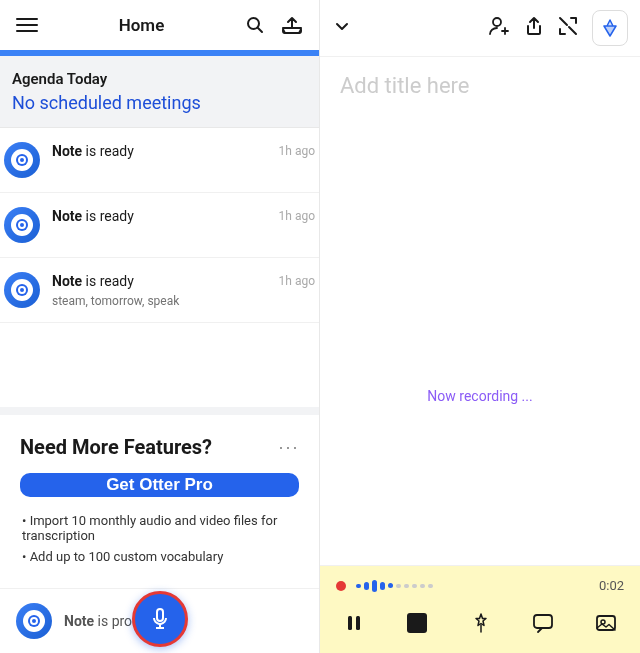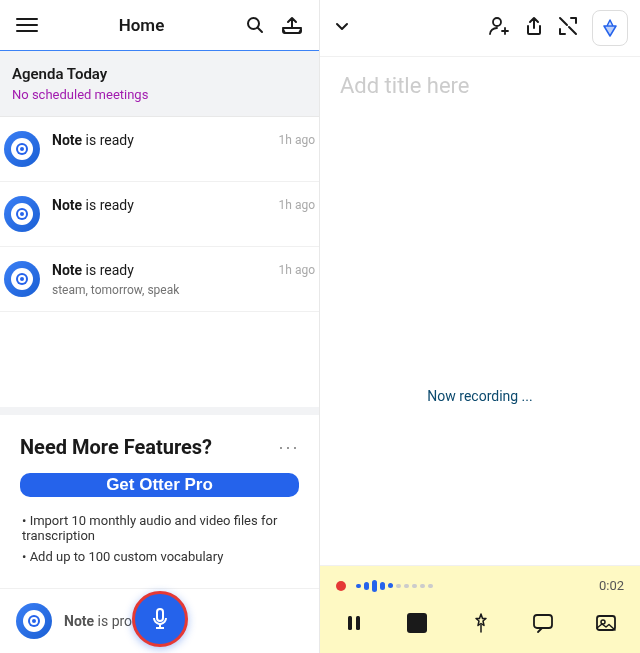--- a/index.html
+++ b/index.html
@@ -23,21 +23,21 @@
       position: relative;
     }
 
     
     .header {
       display: flex;
       align-items: center;
       justify-content: space-between;
       padding: 14px 16px;
       background: #fff;
-      border-bottom: 1px solid #3b82f6;
+      border-bottom: 6px solid #3b82f6;
     }
     .header-center {
       font-size: 17px;
       font-weight: 600;
       color: #1a1a1a;
     }
     .header-icons {
       display: flex;
       gap: 16px;
       align-items: center;
@@ -59,22 +59,22 @@
       padding: 14px 12px;
       border-bottom: 1px solid #e8e8e8;
     }
     .agenda-title {
       font-size: 15px;
       font-weight: 600;
       color: #1a1a1a;
       margin-bottom: 4px;
     }
     .agenda-subtitle {
-      font-size: 13px;
-      color: #a21caf;
+      font-size: 18px;
+      color: #1d4ed8;
     }
 
     
     .notes-list {
       flex: 1;
       overflow-y: auto;
       background: #fff;
     }
     .note-item {
       display: flex;
@@ -297,21 +297,21 @@
       flex-direction: column;
     }
     .title-placeholder {
       font-size: 22px;
       color: #ccc;
       font-weight: 400;
       margin-bottom: auto;
     }
     .recording-status {
       text-align: center;
-      color: #0c4a6e;
+      color: #8b5cf6;
       font-size: 14px;
       margin: auto;
     }
 
     
     .recording-bar {
       background: #fef9c3;
       border-top: 1px solid #f0f0f0;
       padding: 12px 16px;
     }

